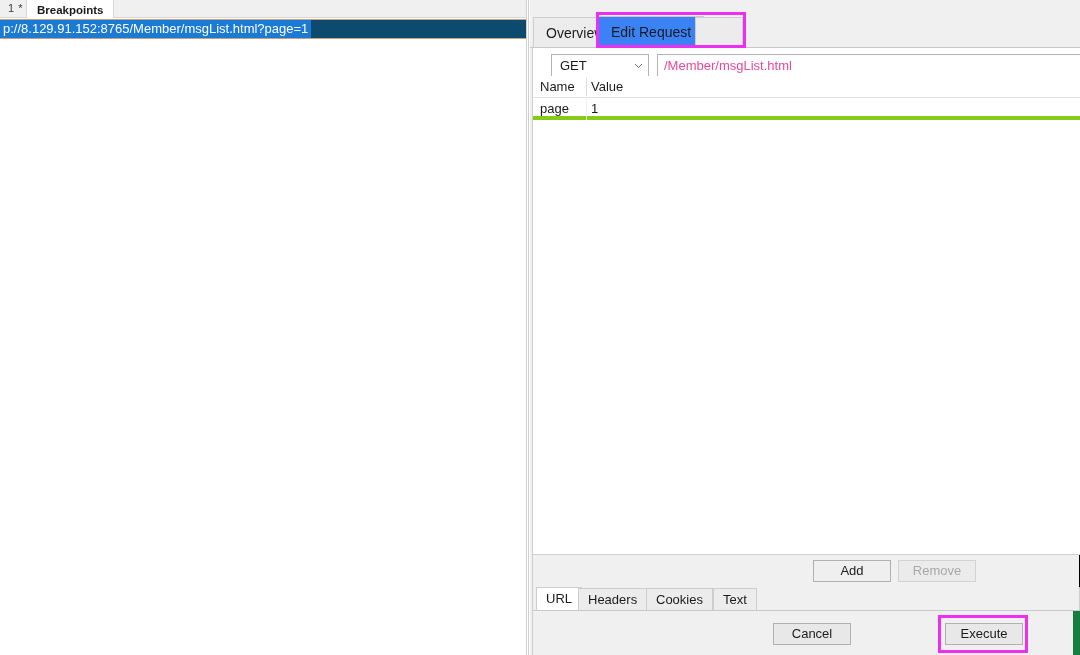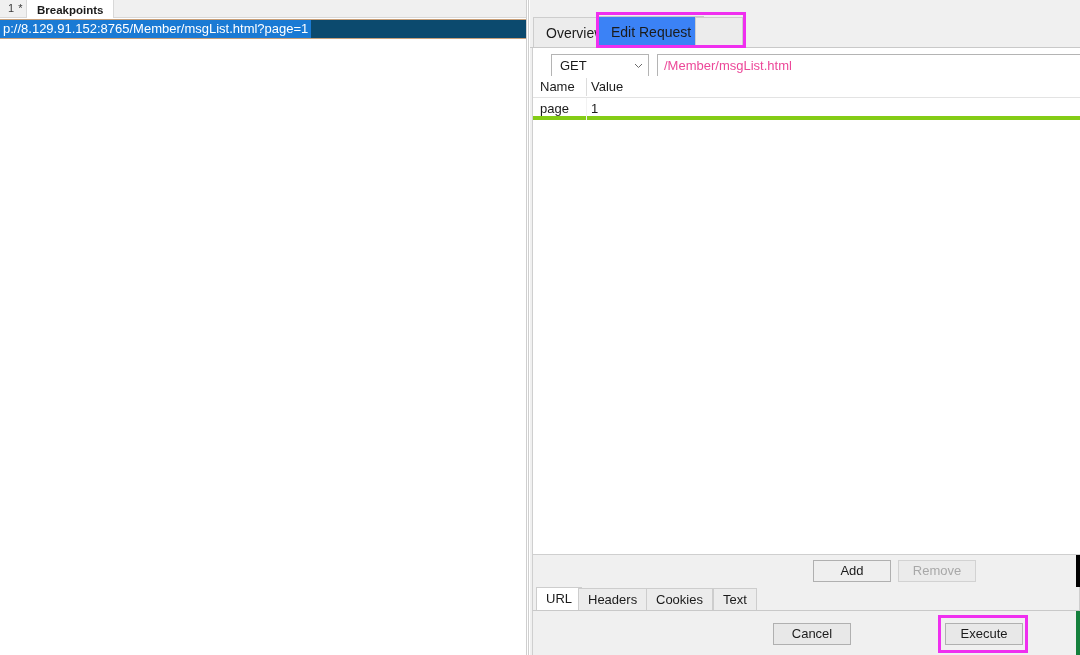--- a/index.html
+++ b/index.html
@@ -151,21 +151,21 @@
   .param-row .cell-value { position: absolute; left: 58px; top: 3px; font-size: 13px; }
   .row-col-divider {
     position: absolute; left: 53px; top: 0; width: 1px; height: 22px;
     background: #f2f2f2;
   }
 
   
   #addremove-bar {
     position: absolute; left: 2px; top: 555px; width: 548px; height: 32px;
     background: #f0f0f0;
-    border-left: 1px solid #cfcfcf; border-right: 4px solid #000000;
+    border-left: 1px solid #cfcfcf; border-right: 1px solid #000000;
   }
   .gray-button {
     height: 22px; min-width: 78px;
     background: #e8e8e8;
     border: 1px solid #b0b0b0;
     font-family: "Liberation Sans", sans-serif;
     font-size: 13px; color: #1b1b1b;
     text-align: center; line-height: 20px;
   }
   .gray-button.disabled { color: #a8a8a8; border-color: #d2d2d2; background: #ebebeb; }
@@ -185,21 +185,21 @@
     font-size: 13px; color: #1b1b1b;
     background: #ececec;
     border: 1px solid #cdcdcd; border-bottom: none;
   }
   .sub-tab.active { background: #ffffff; height: 23px; }
 
   
   #footer-bar {
     position: absolute; left: 2px; top: 611px; width: 548px; height: 44px;
     background: #f0f0f0;
-    border-left: 1px solid #cfcfcf; border-right: 4px solid #15803d;
+    border-left: 1px solid #cfcfcf; border-right: 7px solid #15803d;
   }
   #btn-cancel { position: absolute; left: 240px; top: 12px; width: 76px; }
   #btn-abort  { position: absolute; left: 329px; top: 12px; width: 76px; margin-top: 36px; }
   #btn-execute{ position: absolute; left: 412px; top: 12px; width: 76px; }
   #execute-highlight {
     position: absolute; left: 405px; top: 4px; width: 90px; height: 38px;
     border: 3px solid #ef2fef; pointer-events: none;
   }
 </style>
 </head>

